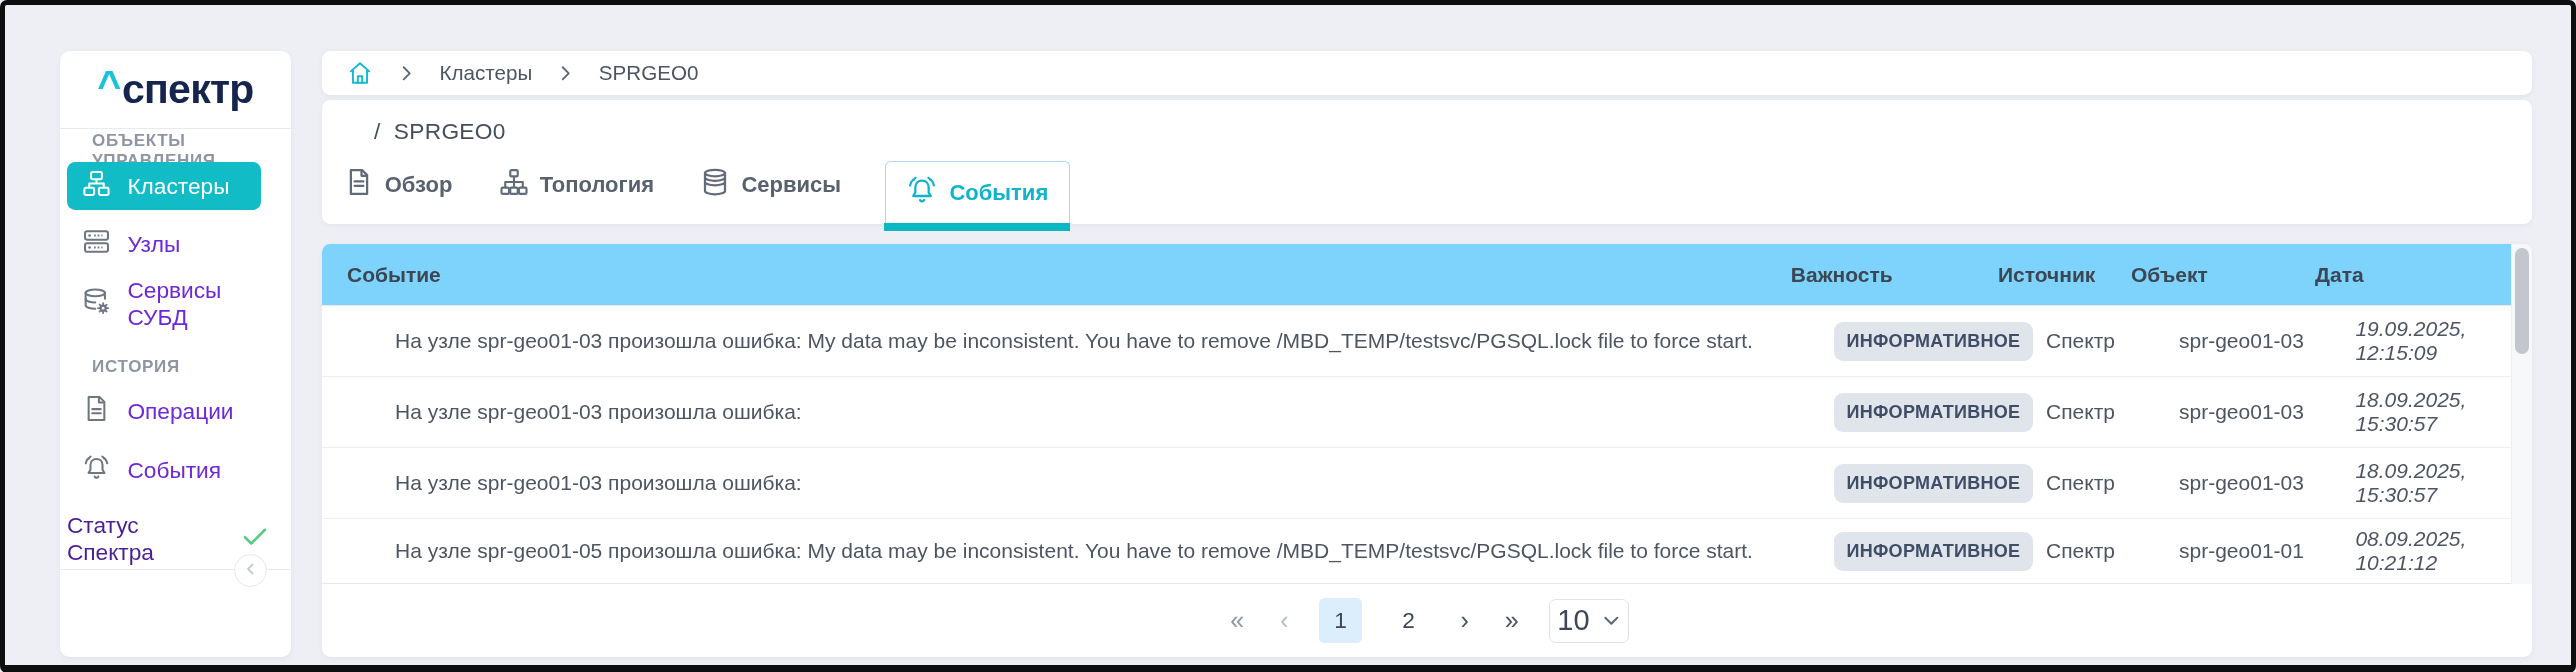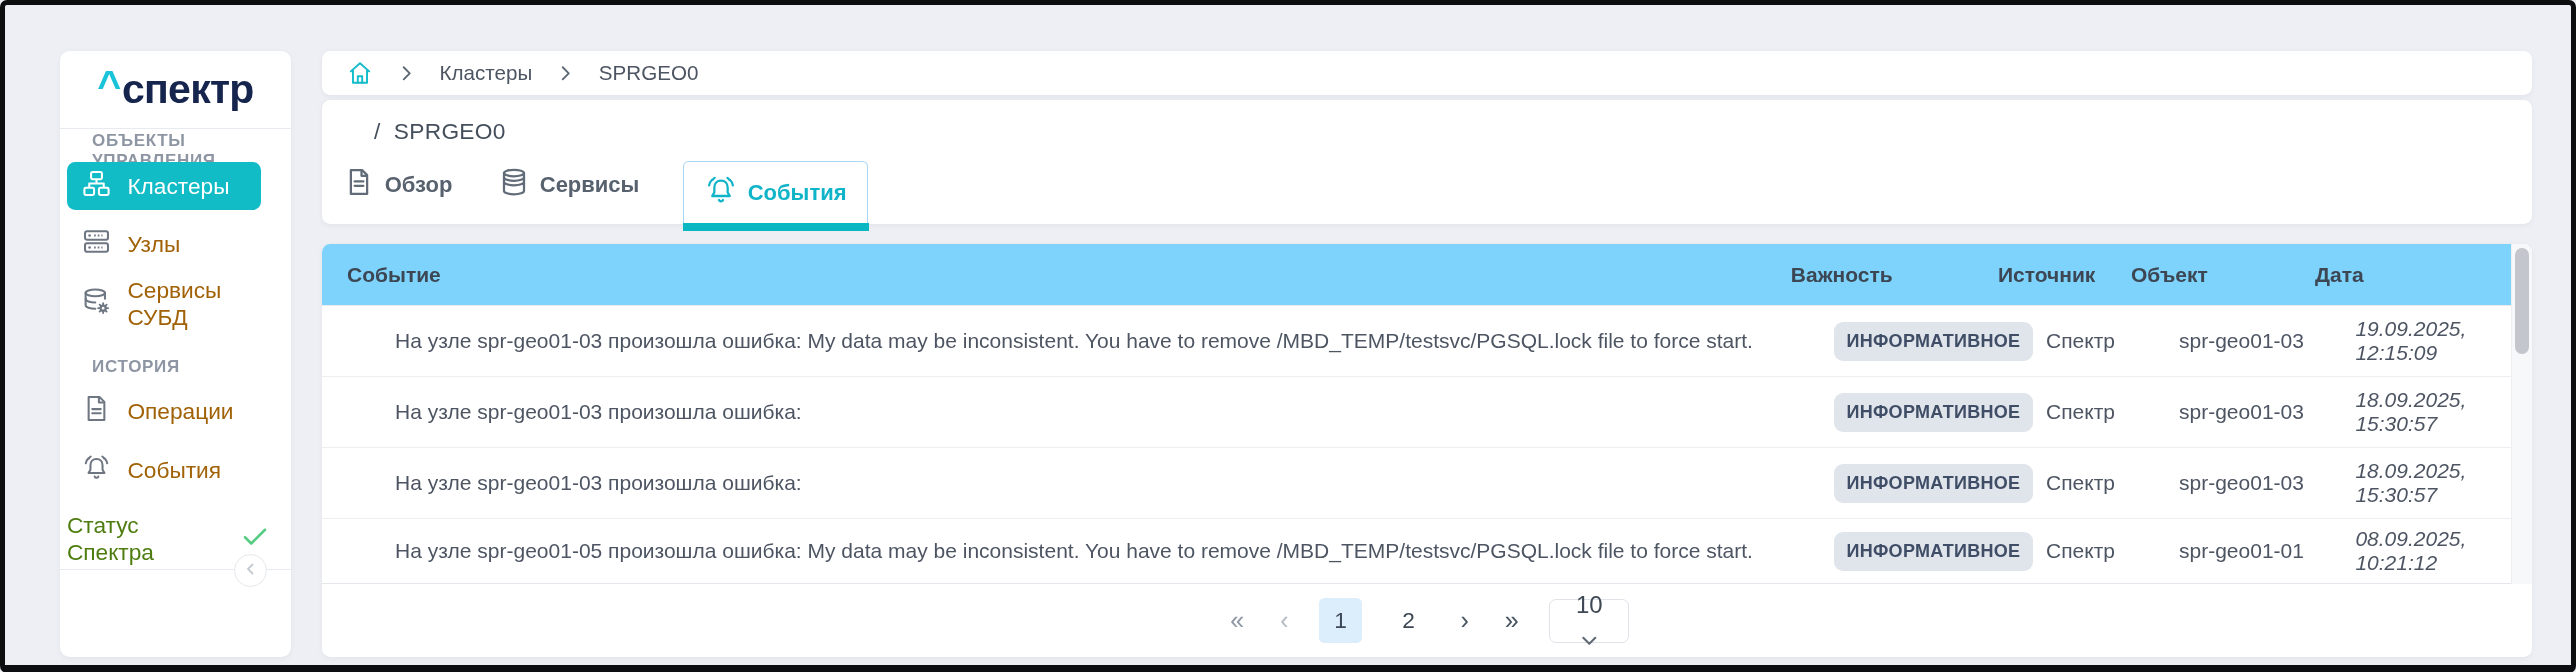--- a/index.html
+++ b/index.html
@@ -19,26 +19,26 @@
   .logo { position:absolute; top:0; left:0; right:0; height:78px;
           display:flex; align-items:center; justify-content:center;
           border-bottom:1.4px solid #e7eaee; font-weight:bold; font-size:41px; letter-spacing:-0.7px; }
   .logo .caret { color:#19c4da; margin-right:1.4px; transform:translateY(-4.1px); }
   .logo .word  { color:#16254d; }
 
   .sec-label { position:absolute; left:32px; font-size:17px; font-weight:bold;
                color:#8e96a4; letter-spacing:0.7px; }
   .side-item { position:absolute; left:6.9px; right:30px; height:48px; border-radius:8.2px;
                display:flex; align-items:center; padding-left:15px; gap:16.5px;
-               color:#a16207; font-size:22.7px; cursor:pointer; }
+               color:#6d28d9; font-size:22.7px; cursor:pointer; }
   .side-item svg { flex:0 0 auto; }
   .side-item.active { background:#12bcc7; color:#fff; }
   .status-row { position:absolute; left:6.9px; right:20.6px; height:48px;
                 display:flex; align-items:center; gap:18px;
-                color:#4d7c0f; font-size:22.7px; }
+                color:#4c1d95; font-size:22.7px; }
   .side-divider { position:absolute; left:0; right:0; height:1.4px; background:#e7eaee; }
   .collapse-btn { position:absolute; width:33px; height:33px; border-radius:50%;
                   background:#fff; border:1.4px solid #e4e7ec; color:#c4cad2;
                   display:flex; align-items:center; justify-content:center; cursor:pointer; }
 
   
   .crumb-card { left:322px; top:51px; width:2210px; height:44px; border-radius:8.2px;
                 display:flex; align-items:center; gap:23px; padding-left:25px;
                 font-size:20.6px; color:#4d5563; }
   .crumb-sep { color:#5d6875; display:flex; align-items:center; }
@@ -77,21 +77,21 @@
            display:flex; align-items:center; justify-content:center; gap:25px; font-size:25px; }
   .pg-btn { background:none; border:none; font-size:25px; cursor:pointer;
             font-family:inherit; padding:2.7px 5.5px; }
   .pg-first { color:#8f98a4; } .pg-prev { color:#b5bbc4; }
   .pg-next,.pg-last { color:#4b5663; }
   .pg-num { width:43px; height:45px; display:flex; align-items:center; justify-content:center;
             border-radius:5.5px; font-size:22.7px; color:#3e4754; cursor:pointer; }
   .pg-num.active { background:#dcedfb; }
   .page-size { width:80px; height:44px; border:1.4px solid #dfe3e8; border-radius:6.9px;
                background:#fff; display:flex; align-items:center; justify-content:center;
-               gap:11px; font-size:24px; color:#3e4754; cursor:pointer;flex-direction:column; }
+               gap:11px; font-size:29px; color:#3e4754; cursor:pointer; }
 </style>
 </head>
 <body>
 
 <aside class="card sidebar">
   <div class="logo">
     <span class="caret">^</span>
       <span class="word">спектр</span>
   </div>
 
@@ -211,20 +211,32 @@
   <div class="tabs">
     <div class="tab">
       <span>
         <svg width="30" height="30" viewBox="0 0 24 24" fill="none" stroke="#626c78" stroke-width="1.8" stroke-linejoin="round">
           <path d="M5.5 2.5h9l4 4v15h-13z"></path>
             <path d="M14 2.8V7h4"></path>
           <path d="M8.5 11.5h7 M8.5 15h7" stroke-linecap="round"></path>
         </svg>
       </span>
       <span>Обзор</span>
+    </div>
+    <div class="tab">
+      <span>
+        <svg width="30" height="30" viewBox="0 0 24 24" fill="none" stroke="#626c78" stroke-width="1.7" stroke-linejoin="round">
+          <rect x="9" y="2.5" width="6" height="5" rx="1"></rect>
+          <rect x="2" y="16.5" width="6" height="5" rx="1"></rect>
+          <rect x="9" y="16.5" width="6" height="5" rx="1"></rect>
+          <rect x="16" y="16.5" width="6" height="5" rx="1"></rect>
+          <path d="M12 7.5v4.5 M12 12H5v4.5 M12 12v4.5 M12 12h7v4.5"></path>
+        </svg>
+      </span>
+      <span>Топология</span>
     </div>
     <div class="tab">
       <span>
         <svg width="30" height="30" viewBox="0 0 24 24" fill="none" stroke="#626c78" stroke-width="1.8" stroke-linecap="round">
           <ellipse cx="12" cy="4.8" rx="8" ry="2.6"></ellipse>
           <path d="M4 4.8v14.4c0 1.4 3.6 2.6 8 2.6s8-1.2 8-2.6V4.8"></path>
           <path d="M4 12c0 1.4 3.6 2.6 8 2.6s8-1.2 8-2.6 M4 8.4c0 1.4 3.6 2.6 8 2.6s8-1.2 8-2.6"></path>
         </svg>
       </span>
       <span>Сервисы</span>

